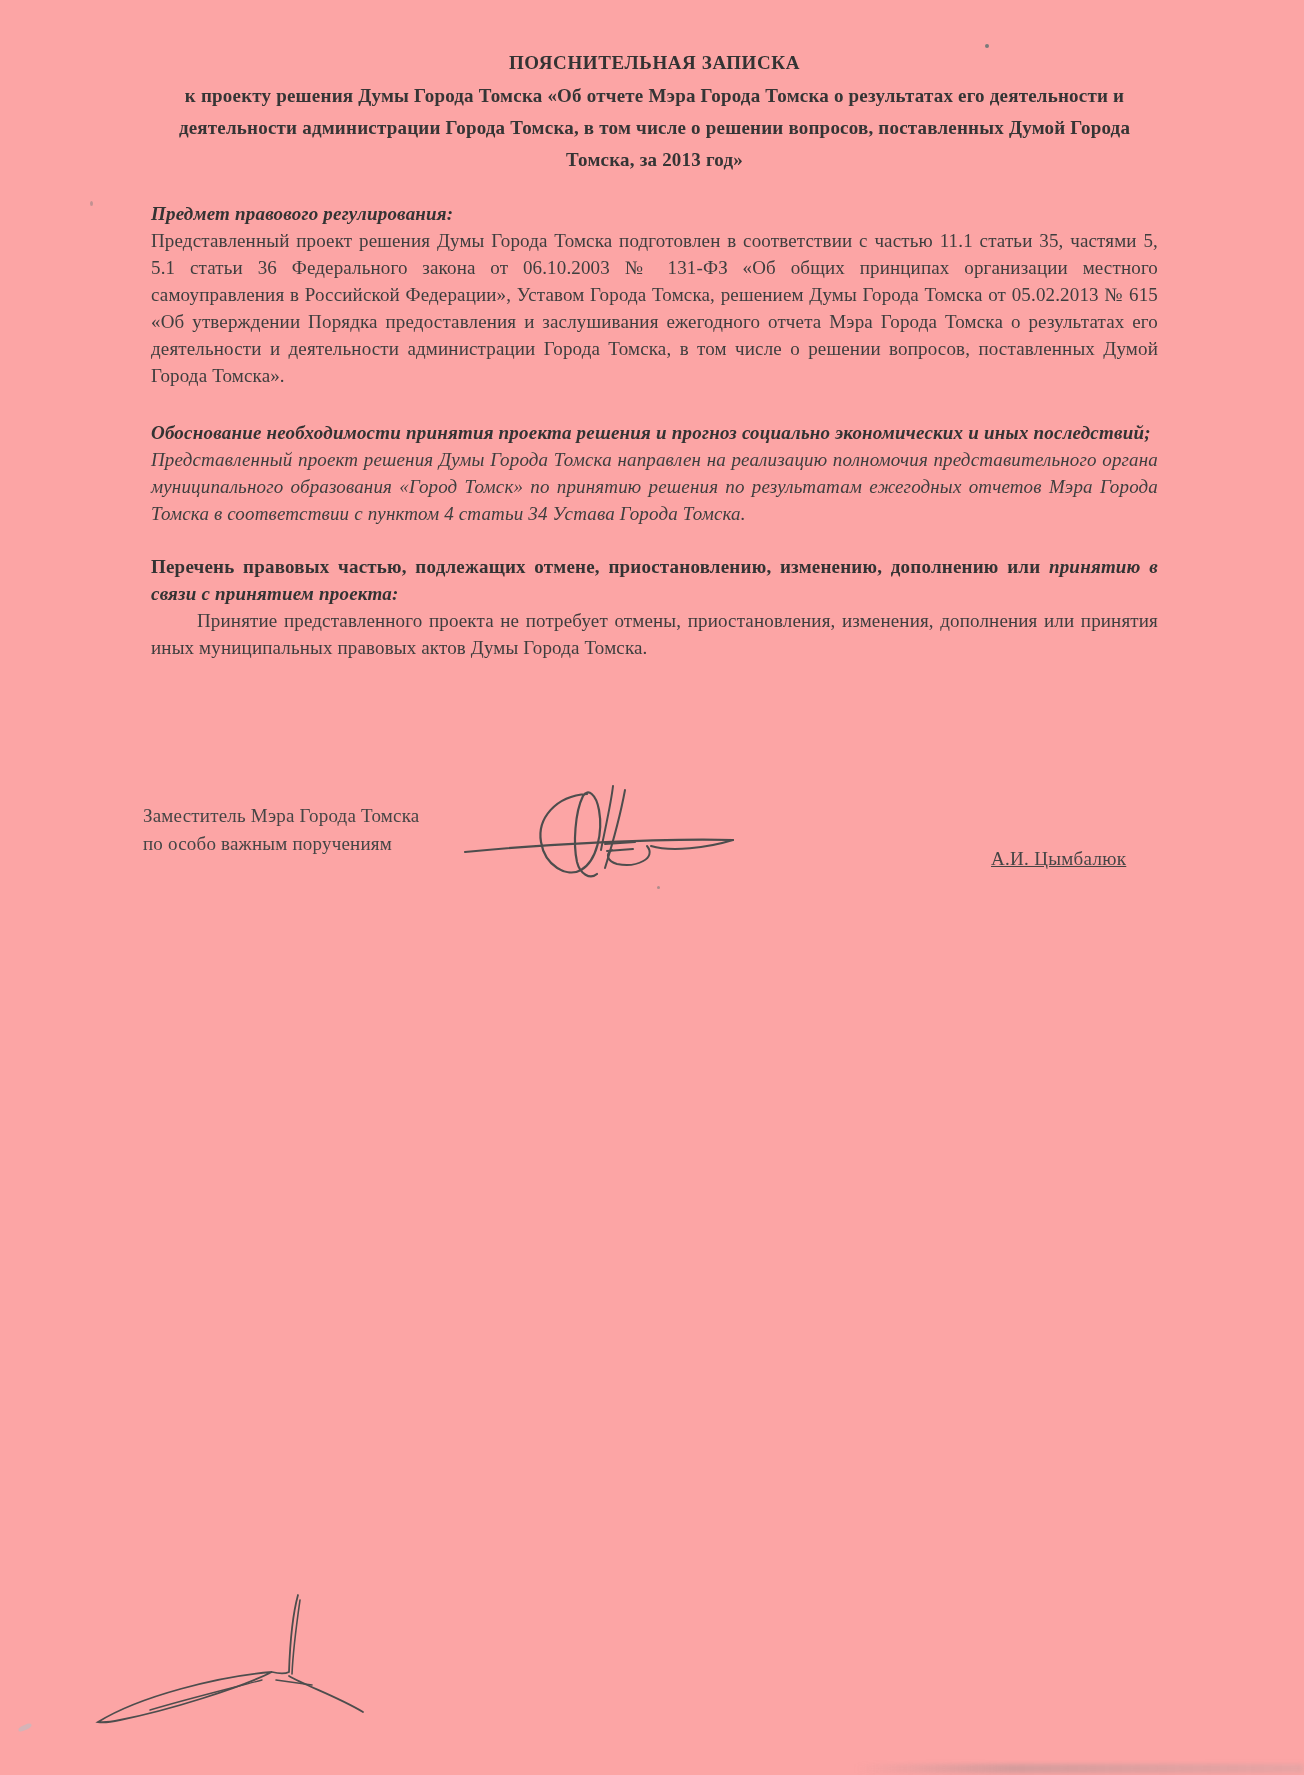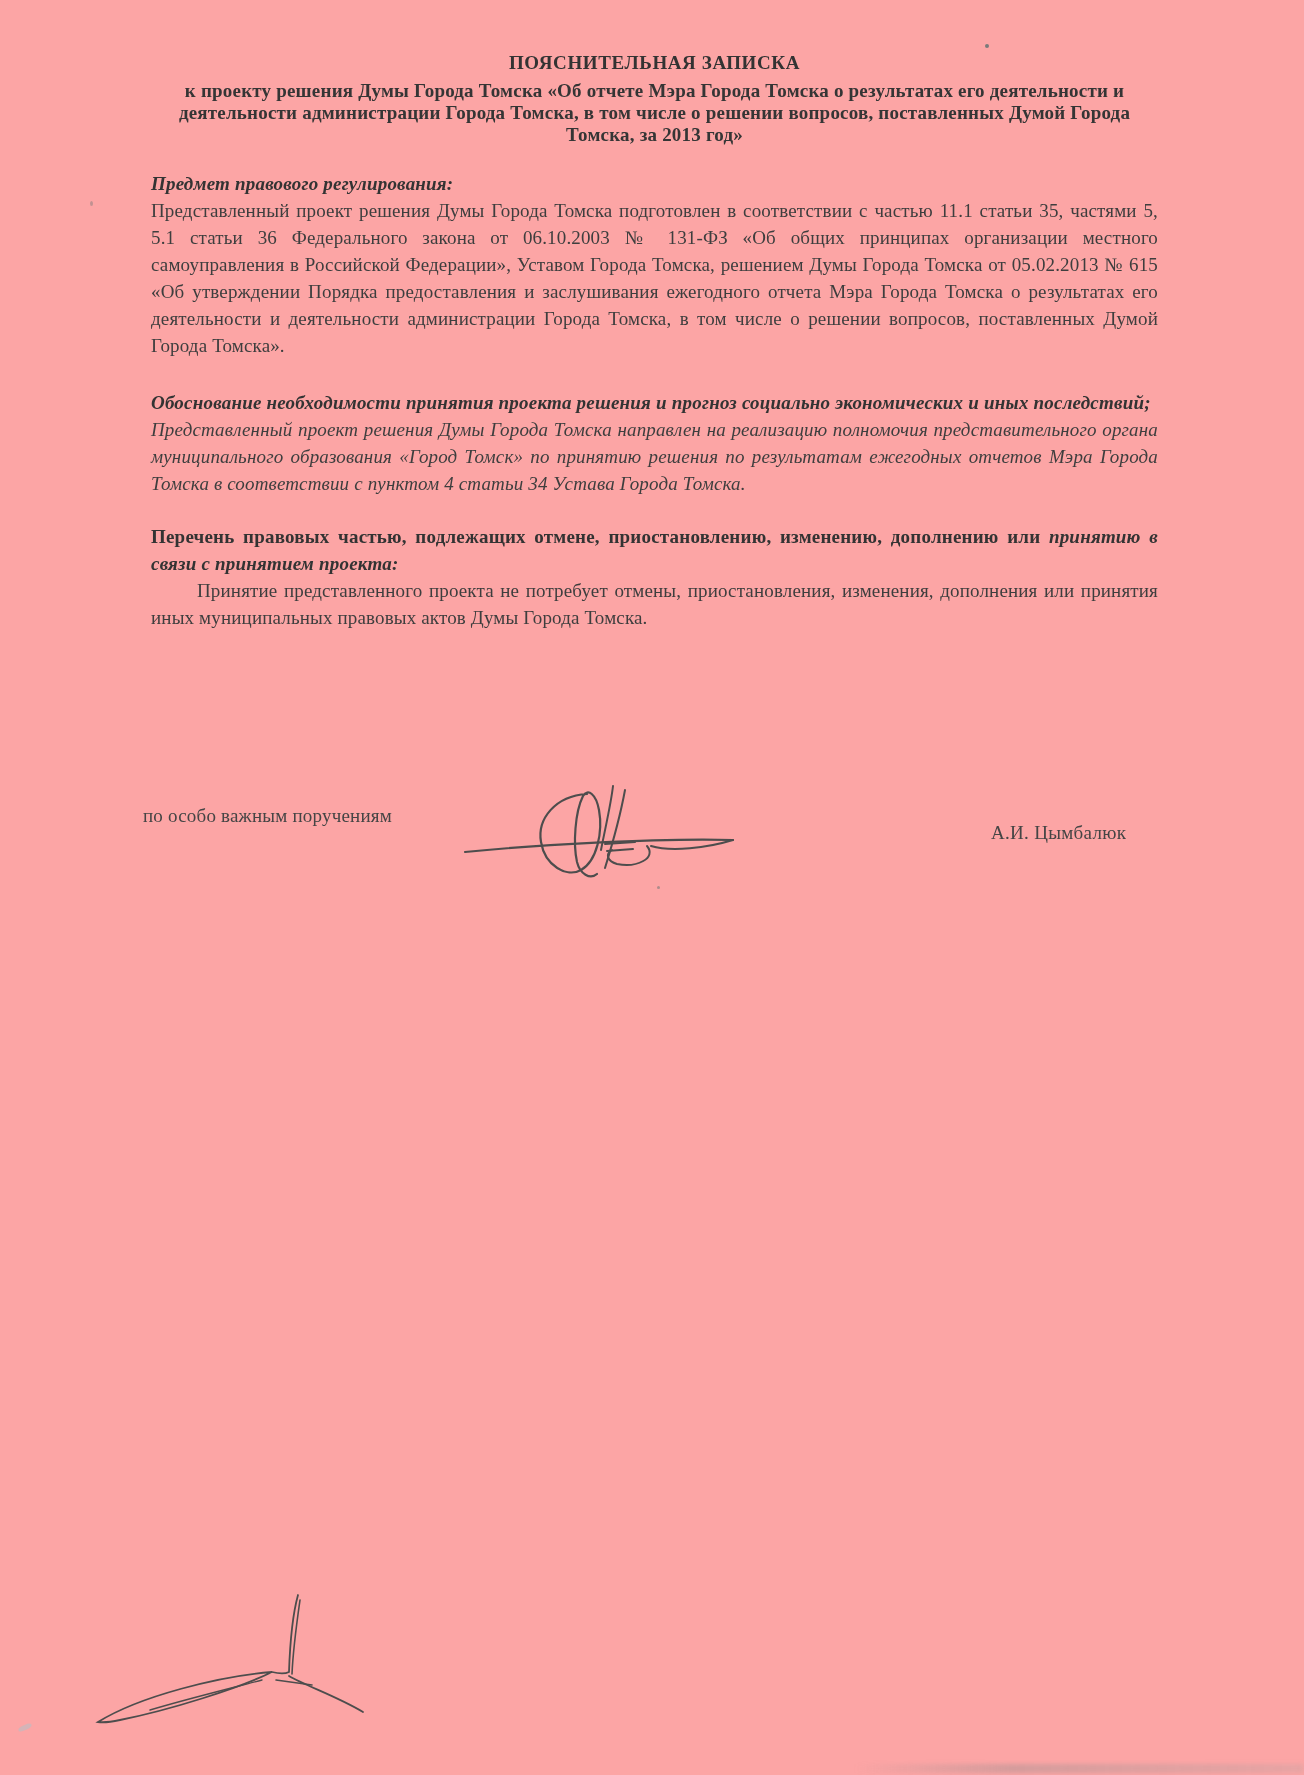--- a/index.html
+++ b/index.html
@@ -19,21 +19,21 @@
   }
   .title-block{padding-top:50px;text-align:center;}
   .doc-title{
     margin:0;
     font-size:19px;font-weight:bold;color:#333;
     letter-spacing:.6px;line-height:26px;
   }
   .doc-subtitle{
     margin:4px auto 0;
     font-size:19px;font-weight:bold;color:#353535;
-    line-height:22px;letter-spacing:.2px;
+    line-height:32px;letter-spacing:.2px;
     text-align:center;
   }
   .doc-section{margin:8px;}
   .sec-1{margin-top:24px;}
   .sec-2{margin-top:30px;font-style:italic;}
   .sec-3{margin-top:26px;}
   .sec-heading{
     margin:0;
     font-size:19px;font-weight:bold;color:#333;
     line-height:27px;text-align:justify;letter-spacing:.2px;
@@ -44,21 +44,21 @@
     font-size:19px;line-height:27px;
     text-align:justify;letter-spacing:.15px;
     color:#3e3e3e;
   }
   .indented{text-indent:46px;}
   .signature-block{
     position:absolute;left:143px;top:802px;width:1023px;height:110px;
     font-size:19px;line-height:28px;color:#454545;
   }
   .sig-position{position:absolute;left:0;top:0;width:360px;letter-spacing:.2px;}
-  .sig-name{position:absolute;left:848px;top:17px;white-space:nowrap;letter-spacing:.3px;}
+  .sig-name{position:absolute;left:848px;top:43px;white-space:nowrap;letter-spacing:.3px;text-decoration:underline;}
   .sig-art{position:absolute;left:312px;top:-20px;}
   .bottom-scribble{position:absolute;left:90px;top:1588px;}
   .speck{position:absolute;border-radius:50%;background:#7a7a7a;}
   .speck-a{left:985px;top:44px;width:4px;height:4px;}
   .speck-b{left:90px;top:201px;width:3px;height:5px;opacity:.45;}
   .speck-c{left:657px;top:886px;width:3px;height:3px;opacity:.6;}
   .speck-d{left:18px;top:1725px;width:14px;height:5px;border-radius:40%;
            background:#b9bec4;opacity:.6;transform:rotate(-25deg);}
   .edge-smudge{
     position:absolute;right:0;bottom:2px;width:450px;height:9px;
@@ -91,20 +91,21 @@
 
     <section class="doc-section sec-3">
       <h2 class="sec-heading"><span>Перечень правовых частью, подлежащих отмене, приостановлению, изменению, дополнению или </span><span class="bi">принятию в связи с принятием проекта:</span></h2>
       <p class="sec-body indented">Принятие представленного проекта не потребует отмены, приостановления, изменения, дополнения или принятия иных муниципальных правовых актов Думы Города Томска.</p>
     </section>
 
   </div>
 
   <div class="signature-block">
     <div class="sig-position">
+      <div>Заместитель Мэра Города Томска</div>
       <div>по особо важным поручениям</div>
     </div>
 
     <svg class="sig-art" width="300" height="104" viewBox="0 0 300 104">
       <path stroke-width="2.2" d="M132 12 C 100 14, 82 37, 86 60 C 90 84, 112 96, 126 88 C 142 79, 148 50, 144 28 C 141 12, 133 6, 128 14 C 120 30, 118 62, 122 80 C 125 92, 135 98, 142 92"></path>
       <path stroke-width="2" d="M158 4 C 156 22, 150 47, 146 68"></path>
       <path stroke-width="2" d="M170 8 C 166 30, 158 60, 150 86"></path>
       <path stroke-width="2.2" d="M10 70 C 80 63, 200 56, 278 58"></path>
       <path stroke-width="2" d="M278 58 C 252 66, 216 70, 196 64"></path>
       <path stroke-width="2" d="M150 62 l 30 -2 m -28 9 l 26 -2"></path>

